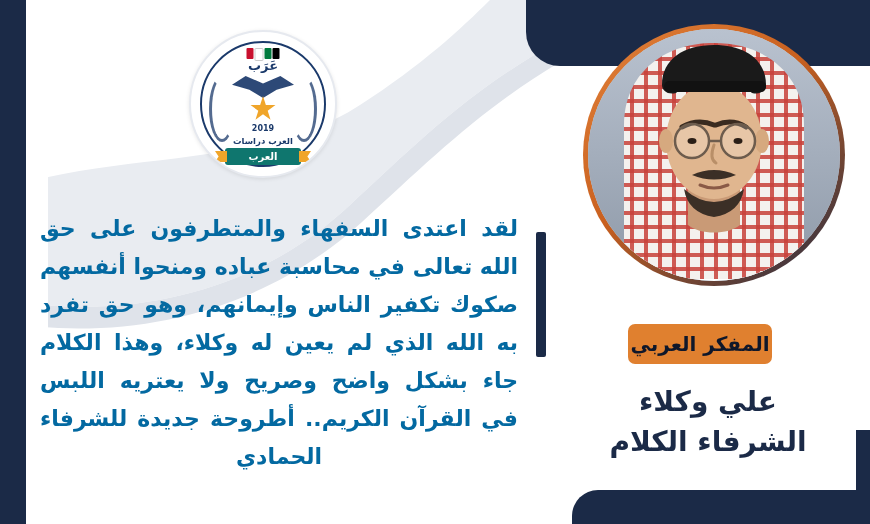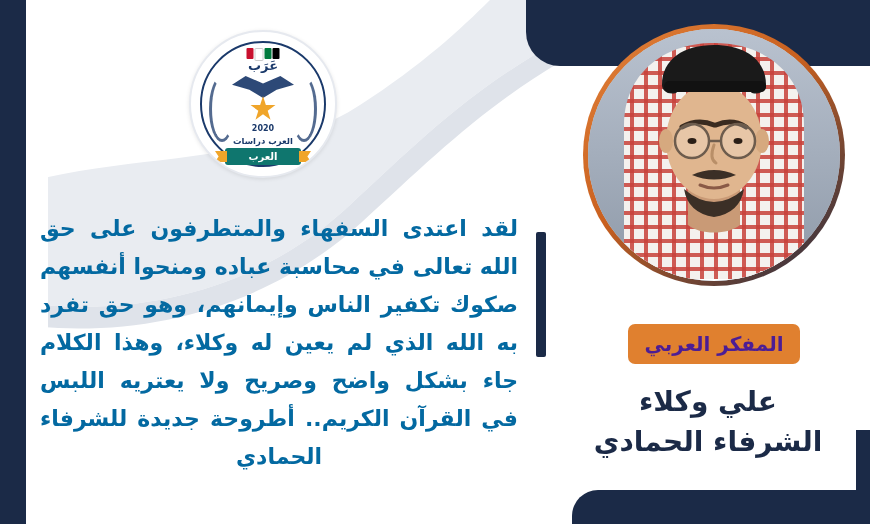--- a/index.html
+++ b/index.html
@@ -241,28 +241,28 @@
   }
   .portrait {
     position: absolute;
     inset: 0;
   }
 
   .badge {
     position: absolute;
     left: 628px;
     top: 324px;
-    width: 172px;
+    width: 144px;
     height: 40px;
     background: #e0802f;
     border-radius: 7px;
     display: flex;
     align-items: center;
     justify-content: center;
-    color: #4c1d95;
+    color: #0f172a;
     font-size: 20px;
     font-weight: bold;
     direction: rtl;
   }
   .person-name {
     position: absolute;
     left: 558px;
     top: 382px;
     width: 300px;
     text-align: center;
@@ -305,21 +305,21 @@
       <div class="logo-wreath-r"></div>
       <div class="logo-flags">
         <i style="background:#c8102e"></i>
           <i style="background:#ffffff;border:1px solid #ccc"></i>
           <i style="background:#007a3d"></i>
           <i style="background:#000000"></i>
       </div>
       <div class="logo-arabic-top">عَرَب</div>
       <div class="logo-bird"></div>
       <div class="logo-star"></div>
-      <div class="logo-year">2020</div>
+      <div class="logo-year">2019</div>
       <div class="logo-name">العرب دراسات</div>
       <div class="logo-ribbon">العرب</div>
     </div>
   </div>
 
   <div class="quote">لقد اعتدى السفهاء والمتطرفون على حق الله تعالى في محاسبة عباده ومنحوا أنفسهم صكوك تكفير الناس وإيمانهم، وهو حق تفرد به الله الذي لم يعين له وكلاء، وهذا الكلام جاء بشكل واضح وصريح ولا يعتريه اللبس في القرآن الكريم.. أطروحة جديدة للشرفاء الحمادي</div>
 
   <div class="divider-vert"></div>
 
   <div class="photo-frame">
@@ -370,16 +370,16 @@
 
         <path d="M96,160 q30,26 60,0 q-4,24 -30,28 q-26,-4 -30,-28 Z" fill="#3b2f26"></path>
       </svg>
     </div>
   </div>
 
   <div class="badge">المفكر العربي</div>
 
   <div class="person-name">
     <div>علي وكلاء</div>
-    <div>الشرفاء الحمادي</div>
+    <div>الشرفاء الكلام</div>
   </div>
 
 </div>
 
 </body></html>

